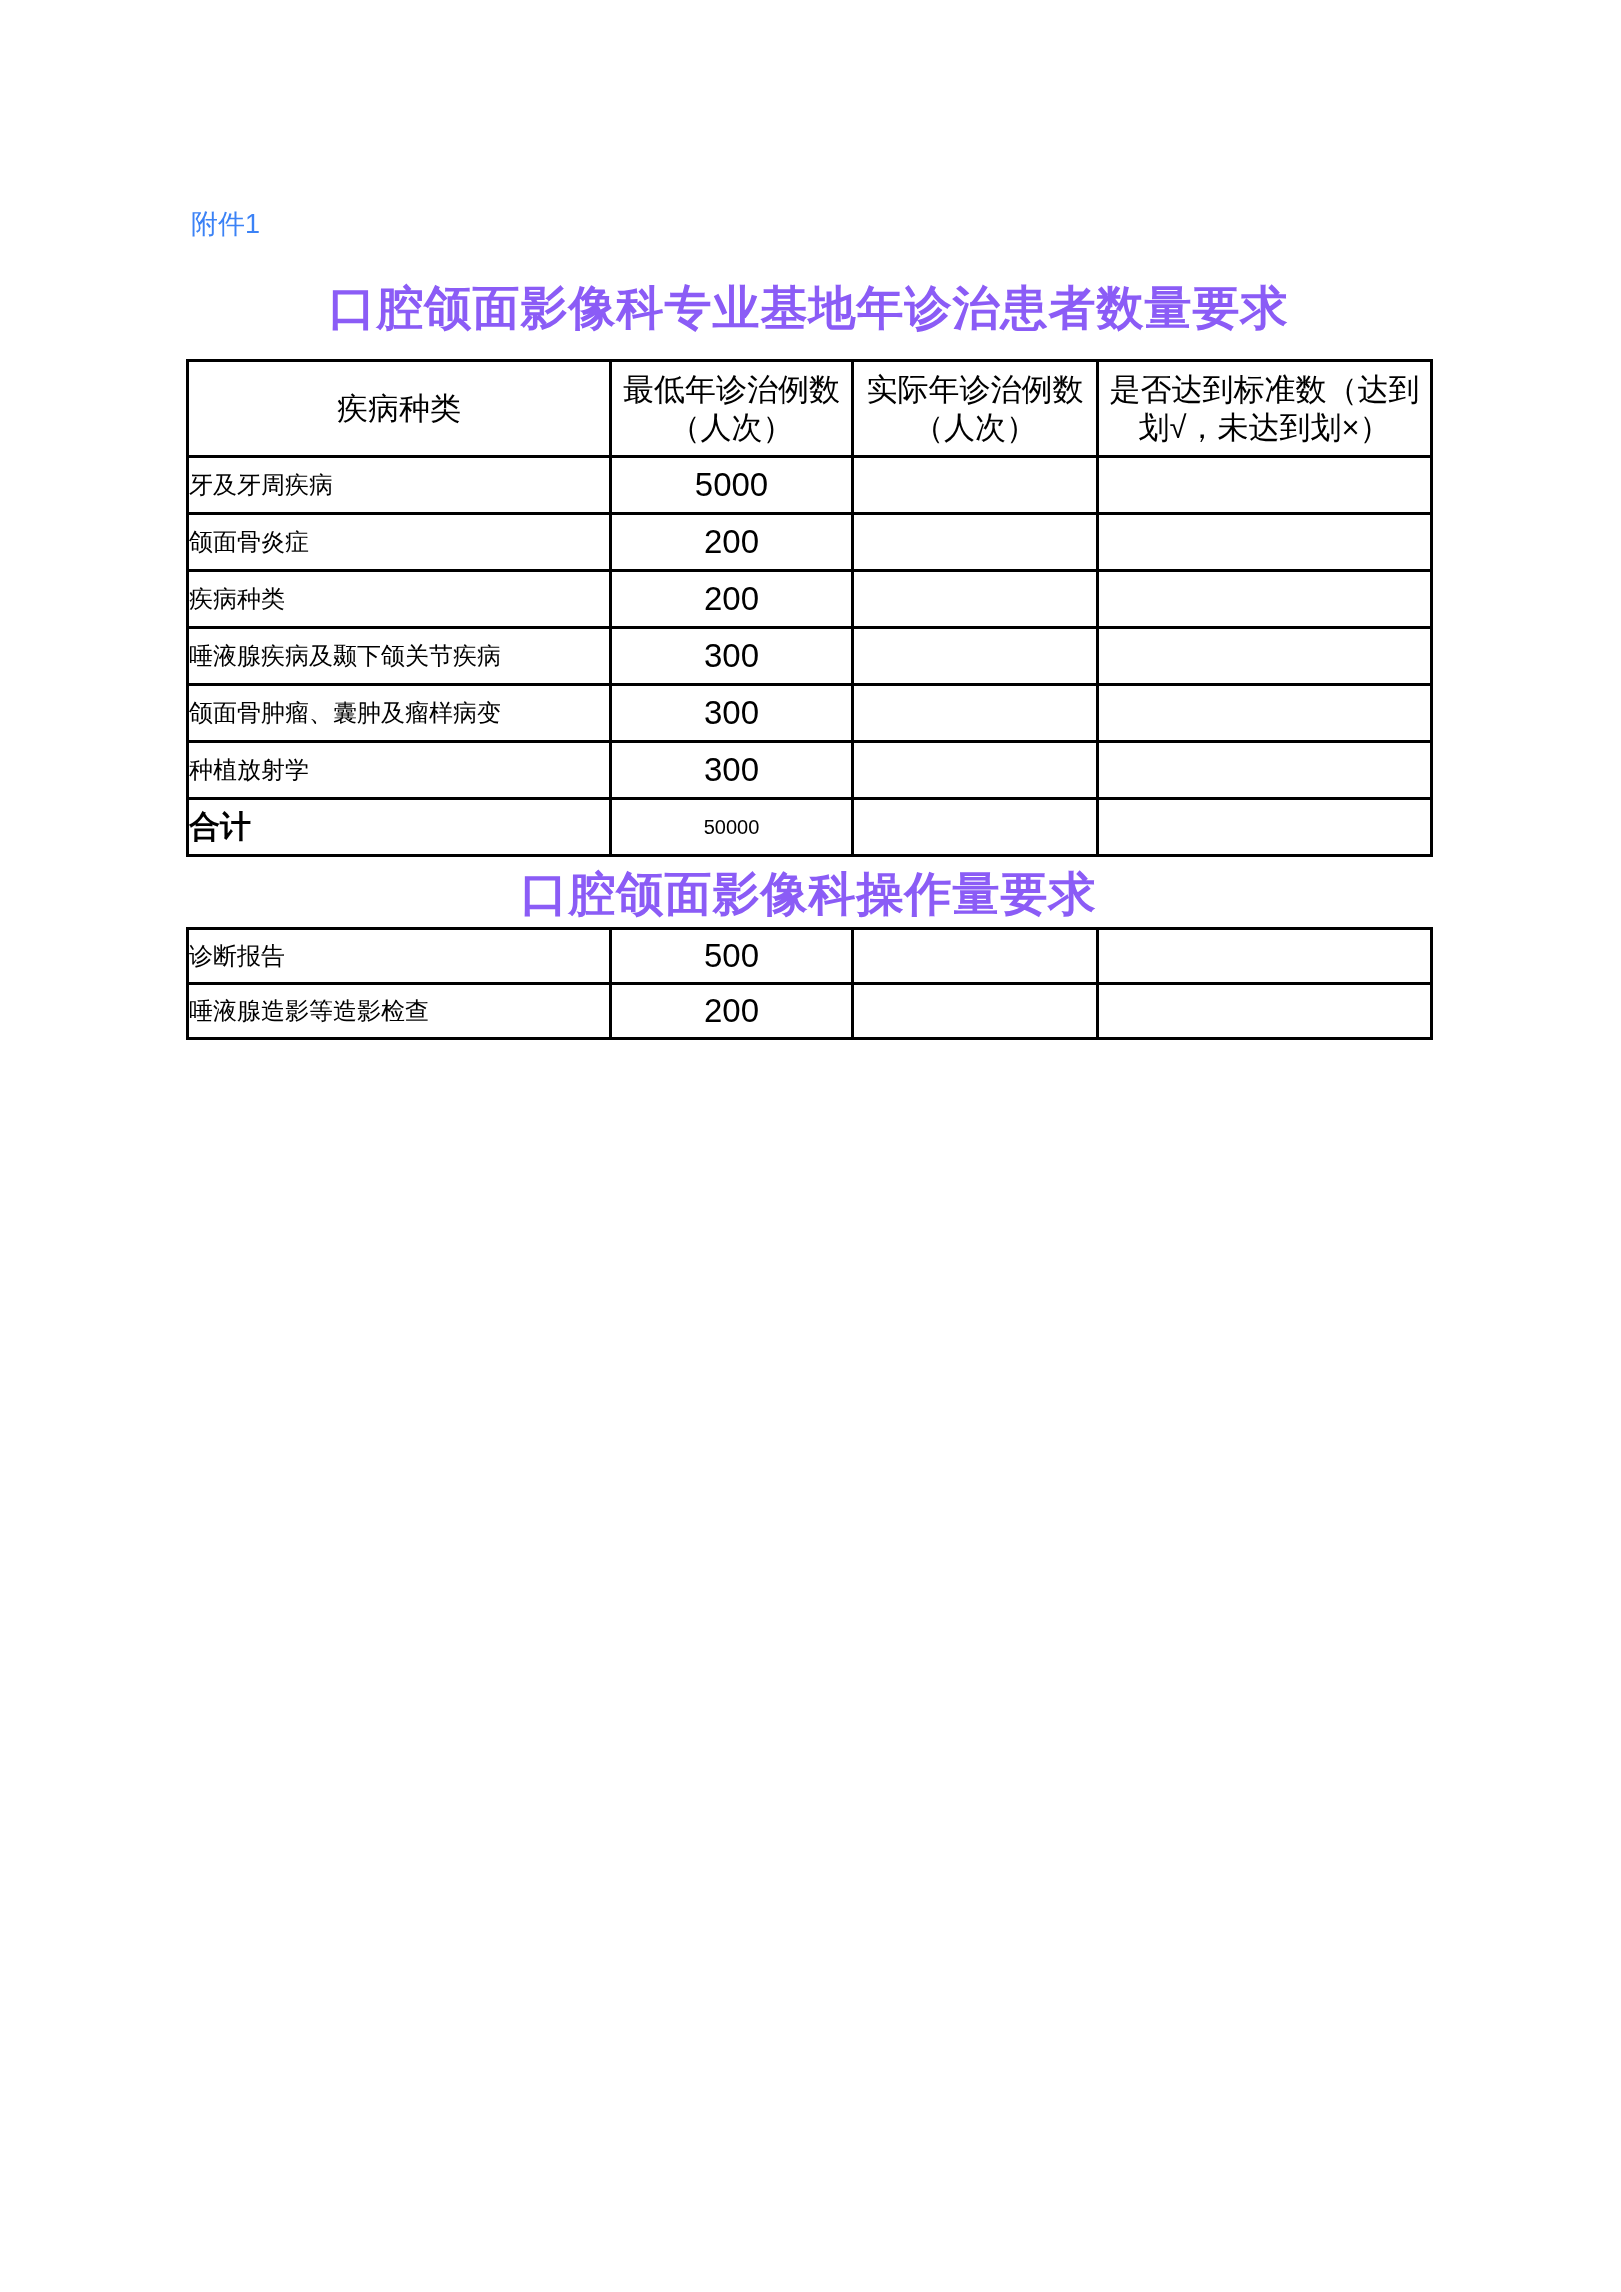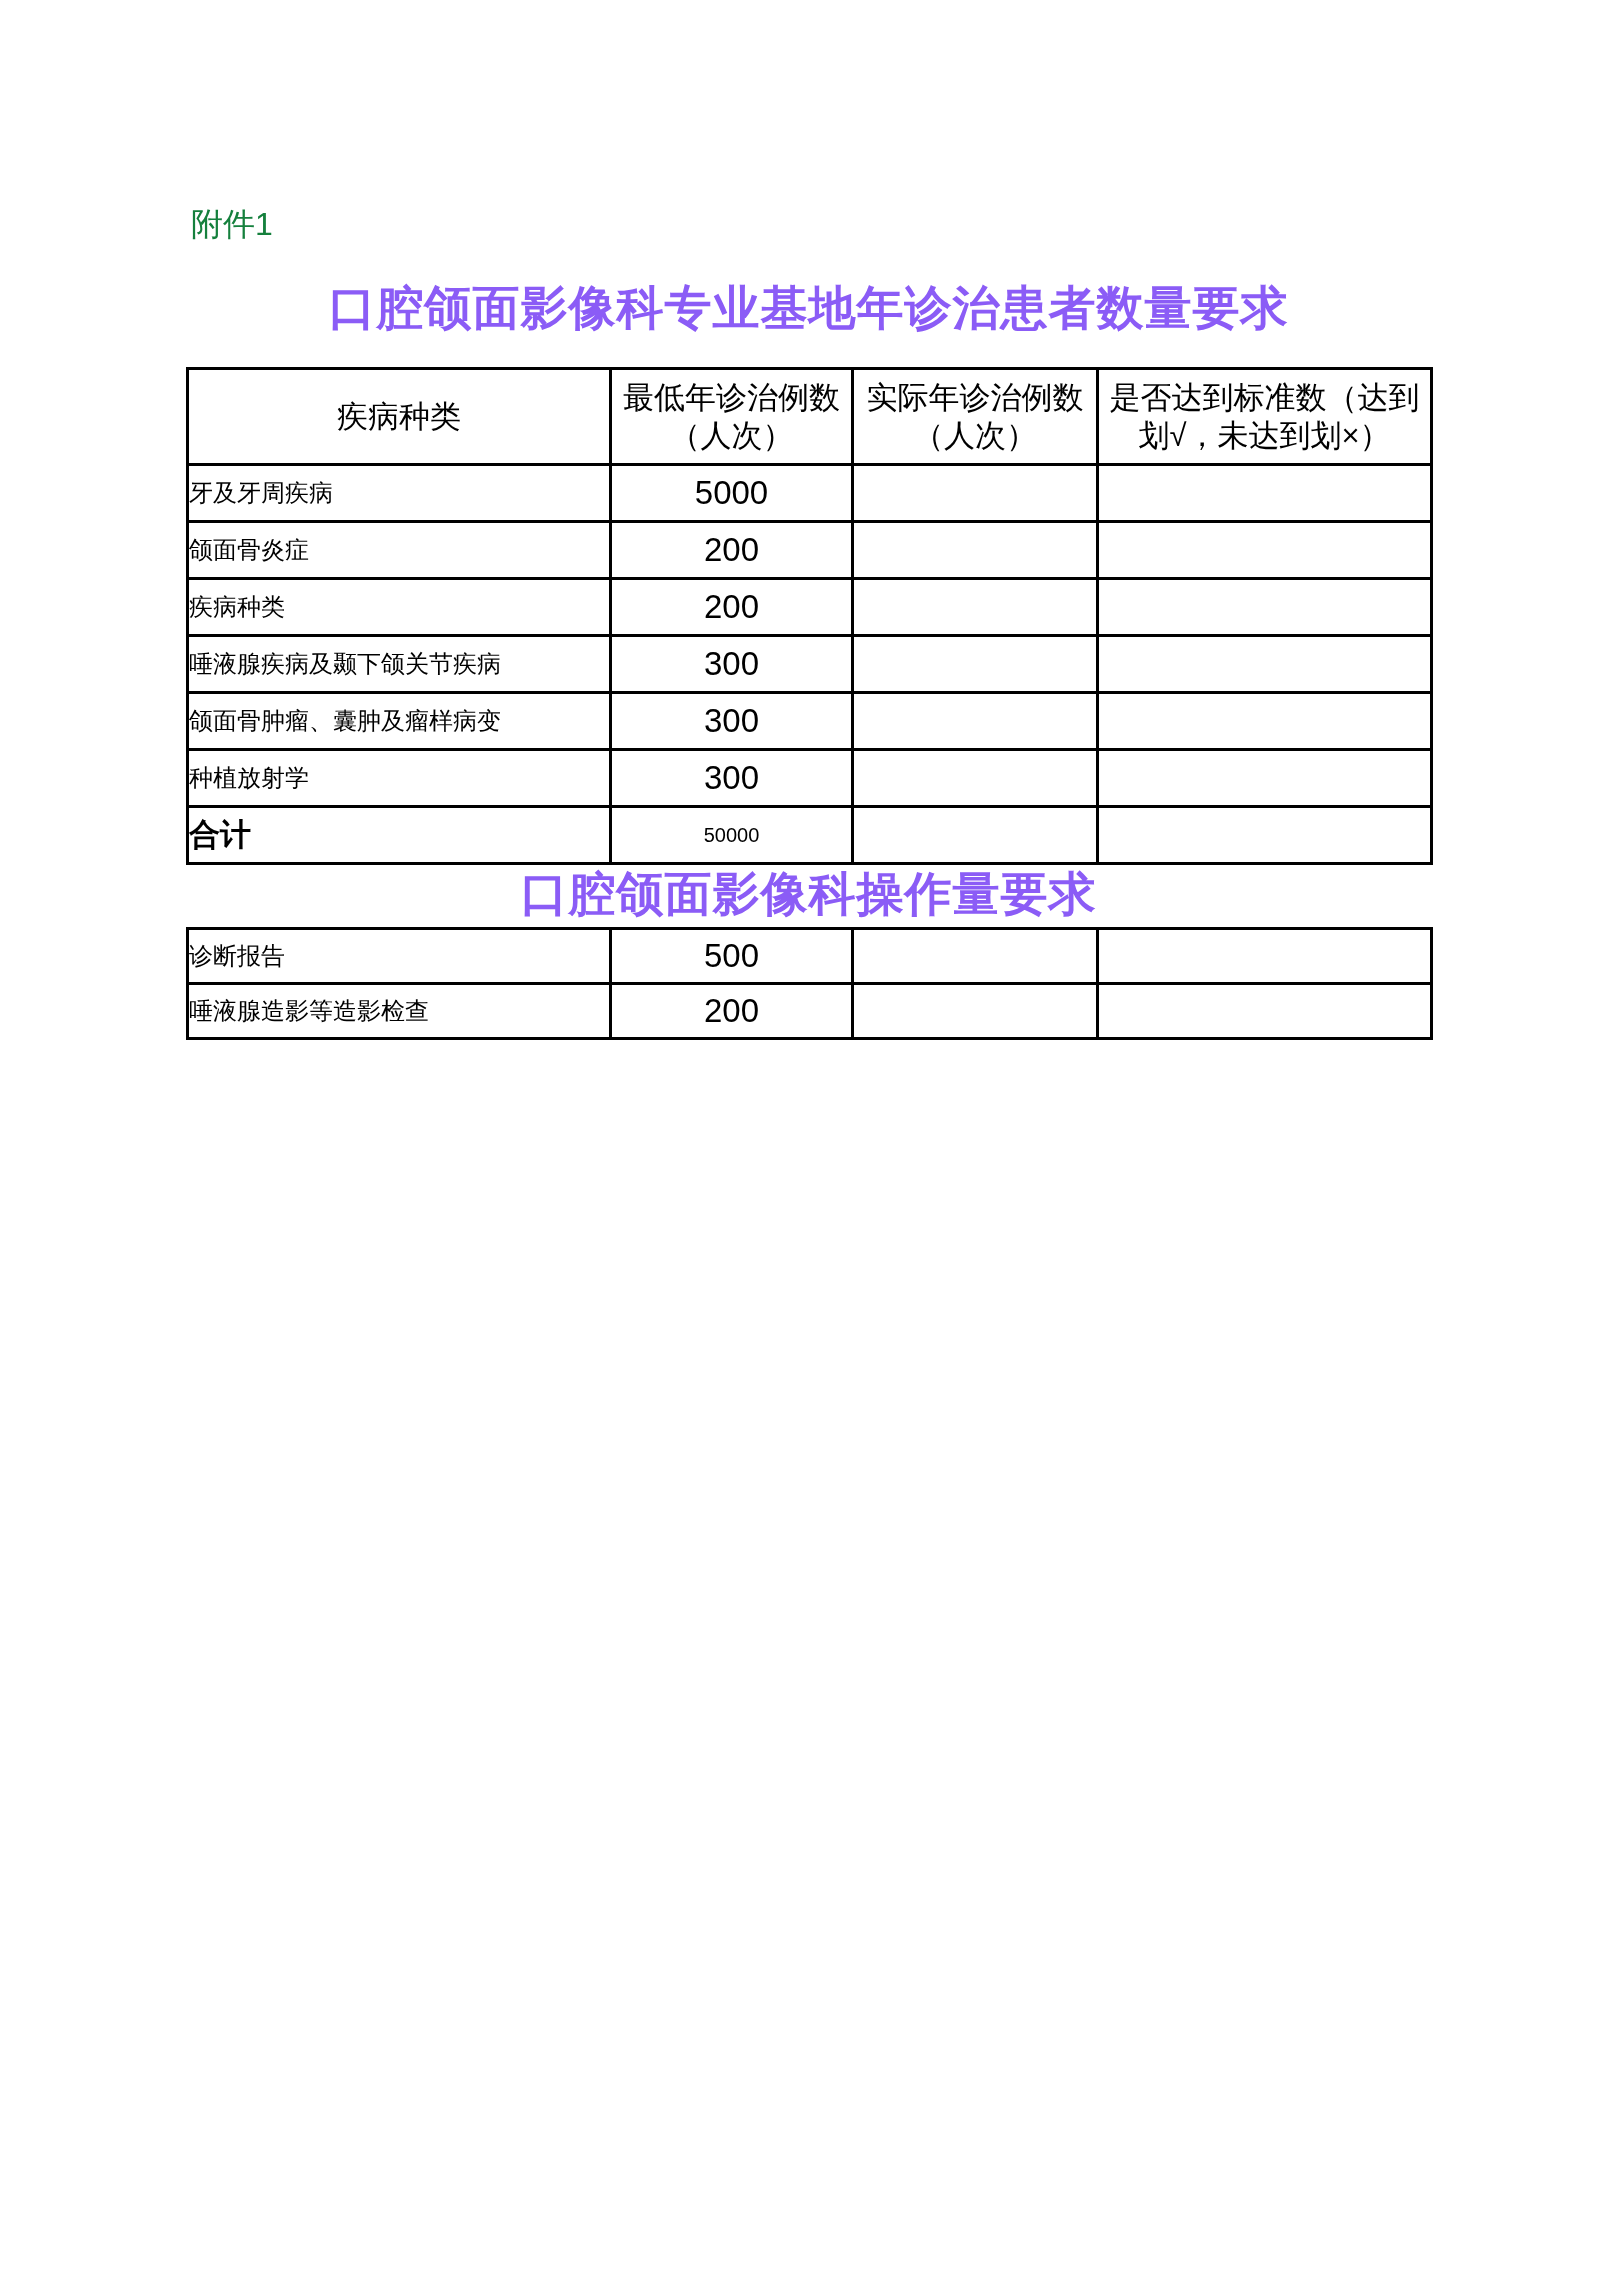--- a/index.html
+++ b/index.html
@@ -14,23 +14,23 @@
     background: #ffffff;
     font-family: "Liberation Serif", "DejaVu Serif", serif;
     color: #000000;
     overflow: hidden;
   }
   .attachment-label {
     position: absolute;
     left: 191px;
     top: 206px;
     font-family: "Liberation Sans", "DejaVu Sans", sans-serif;
-    font-size: 32px;
+    font-size: 27px;
     line-height: 37px;
-    color: #15803d;
+    color: #3b82f6;
   }
   .doc-title {
     position: absolute;
     left: 186px;
     width: 1245px;
     text-align: center;
     font-family: "Liberation Serif", "DejaVu Serif", serif;
     font-weight: bold;
     font-size: 47px;
     line-height: 57px;
@@ -42,21 +42,21 @@
   .title-2 { top: 866px; }
 
   table.req-table {
     position: absolute;
     left: 186px;
     width: 1245px;
     border-collapse: collapse;
     table-layout: fixed;
     border: 3.9px solid #000;
   }
-  .table-1 { top: 367px; padding-left: 36px; }
+  .table-1 { top: 359px; padding-left: 36px; }
   .table-2 { top: 927px; }
 
   table.req-table th,
   table.req-table td {
     border: 3.9px solid #000;
     padding: 0;
     overflow: hidden;
   }
   table.req-table th {
     font-family: "Liberation Sans", "DejaVu Sans", sans-serif;

